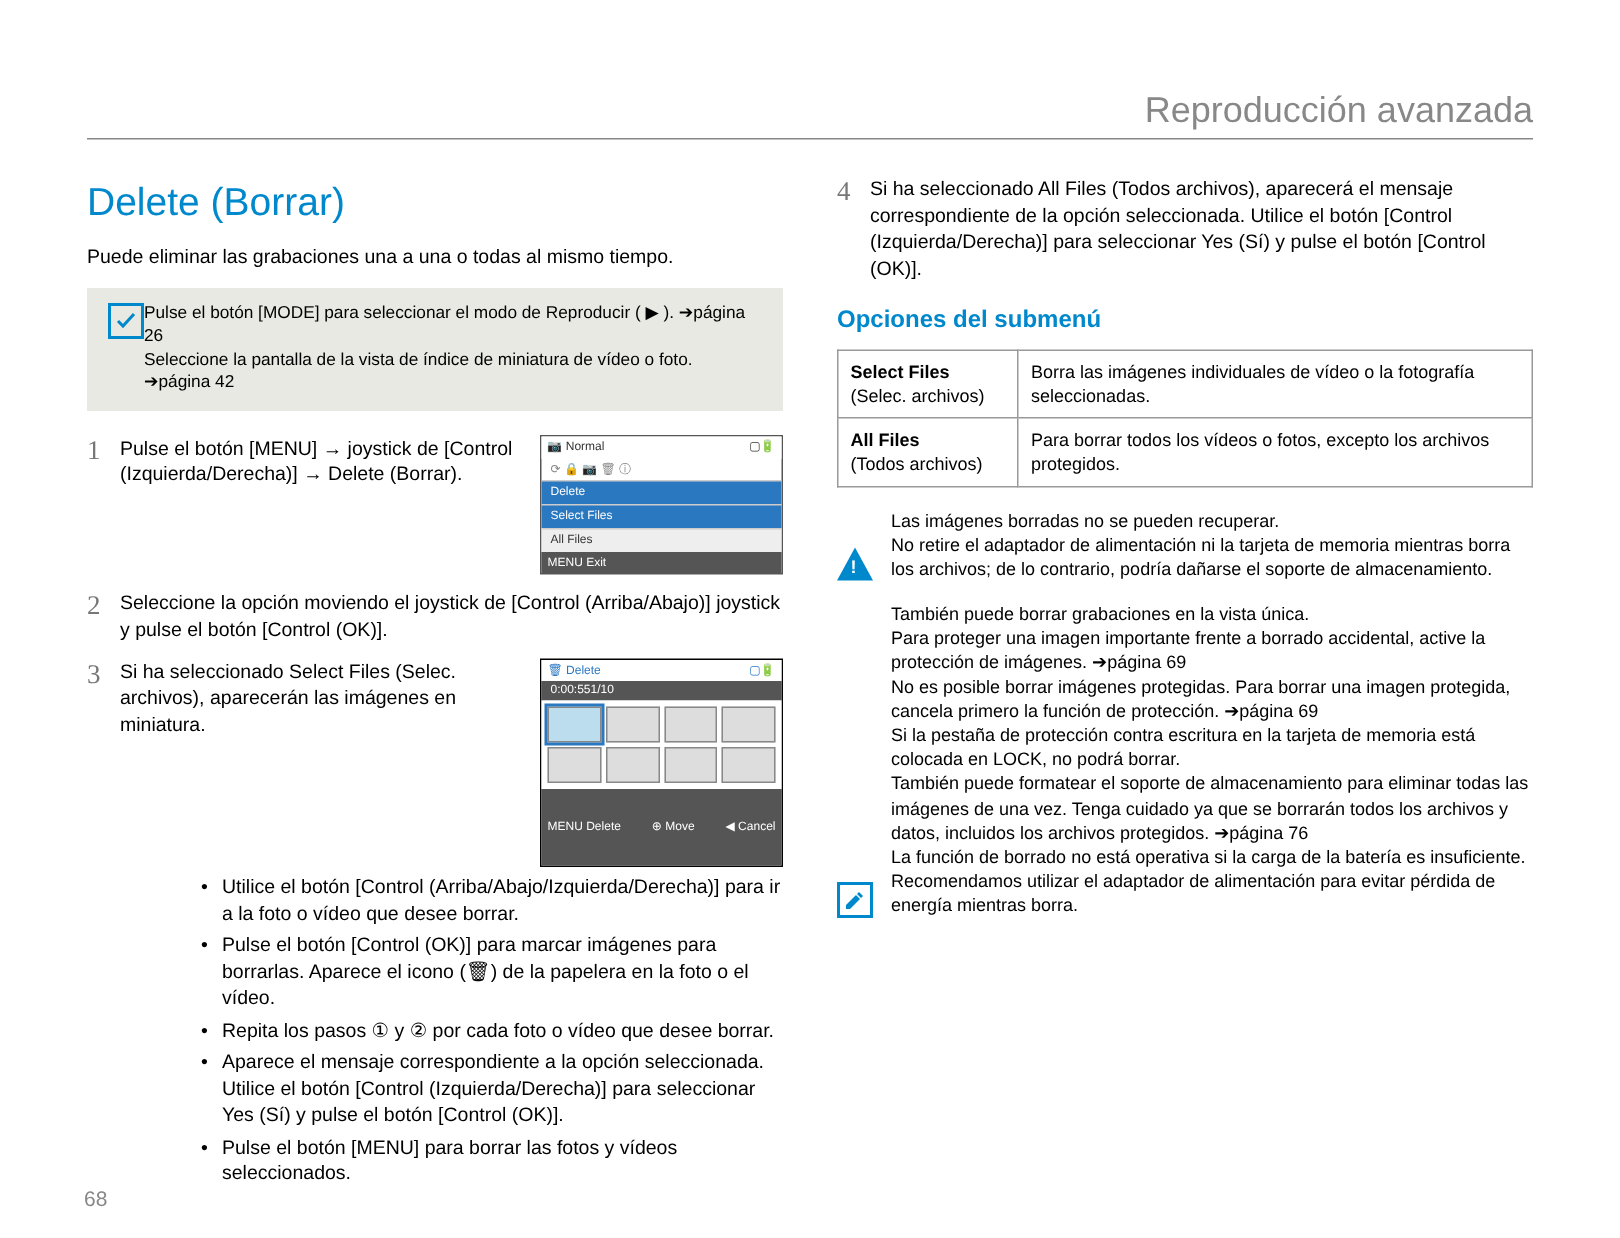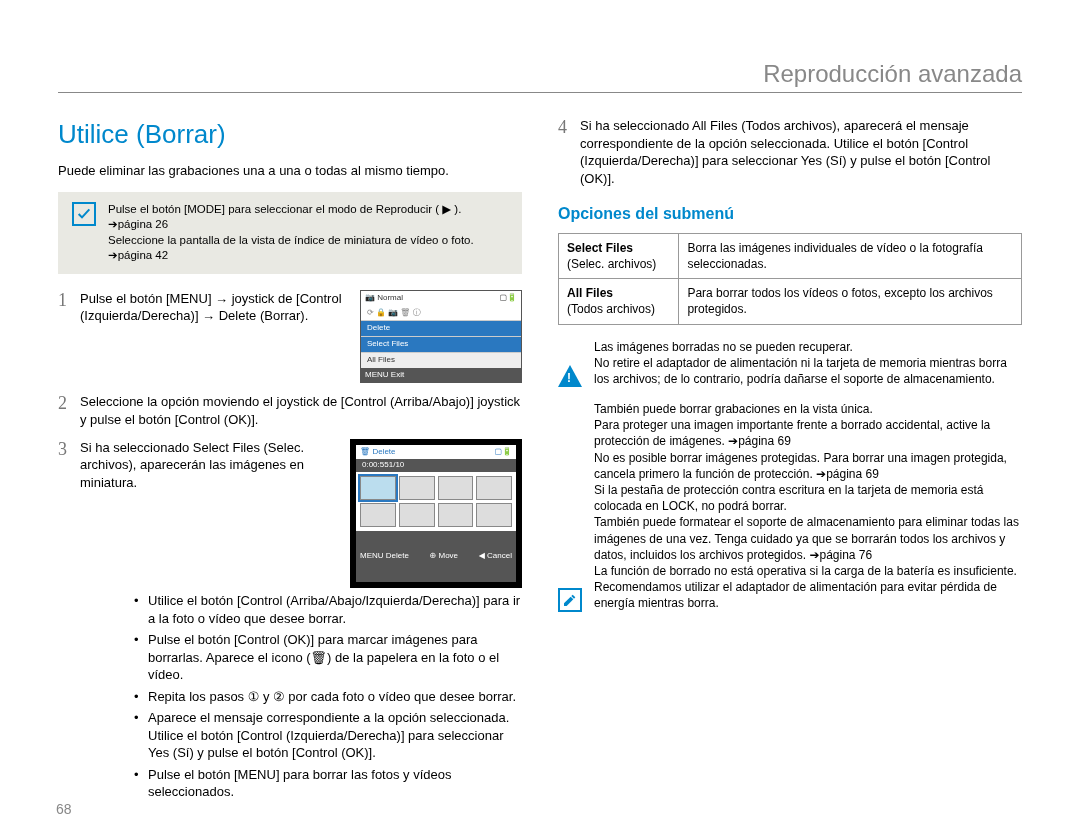--- a/index.html
+++ b/index.html
@@ -40,21 +40,21 @@
     margin: 0 0 10px 0;
   }
   .intro {
     margin: 0 0 12px 0;
   }
   .note-box {
     background: #e9e9e3;
     display: flex;
     align-items: flex-start;
     padding: 10px 14px;
-    gap: 12px;
+    gap: 0;
     font-size: 11.5px;
     margin-bottom: 16px;
   }
   .icon-sq {
     width: 24px;
     height: 24px;
     border: 2px solid #0088cc;
     display: flex;
     align-items: center;
     justify-content: center;
@@ -125,21 +125,21 @@
     background:#eee;
   }
   .screen .menu div { padding: 2px 6px; border-top: 1px solid #ccc; }
   .screen .menu .blue-hdr { background: #2a78c0; color: #fff; font-size: 8px; }
   .screen .menu .sel { background: #2a78c0; color: #fff; }
   .screen .bot {
     background:#555; color:#fff; padding: 2px 4px; display:flex; gap:6px; justify-content:space-between;
   }
   .screen2 {
     width: 160px;
-    border: 6px solid #000000;
+    border: 1px solid #000000;
     background: #fff;
     font-size: 8px;
     color: #333;
     flex: 0 0 auto;
   }
   .screen2 .top { background:#fff; padding:2px 4px; display:flex; justify-content:space-between; color:#2a78c0;}
   .screen2 .mid { background:#555; color:#fff; padding:1px 6px; display:flex; justify-content:flex-start;}
   .screen2 .thumbs {
     display: grid; grid-template-columns: repeat(4, 1fr); gap:3px; padding:4px; background:#fff;
   }
@@ -197,21 +197,21 @@
 </style>
 </head>
 <body>
 
 <div class="page">
   <div class="hdr">Reproducción avanzada</div>
 
   <div class="cols">
 
     <div class="col">
-      <h1 class="title">Utilice (Borrar)</h1>
+      <h1 class="title">Delete (Borrar)</h1>
       <p class="intro">Puede eliminar las grabaciones una a una o todas al mismo tiempo.</p>
 
       <div class="note-box">
         <div class="icon-sq checkmark">
           <svg viewBox="0 0 24 24">
               <path fill="none" stroke="#0088cc" stroke-width="3" d="M4 12l5 5L20 5"></path>
             </svg>
         </div>
         <div>
           <div>Pulse el botón [MODE] para seleccionar el modo de Reproducir ( ▶ ). ➔página 26</div>

